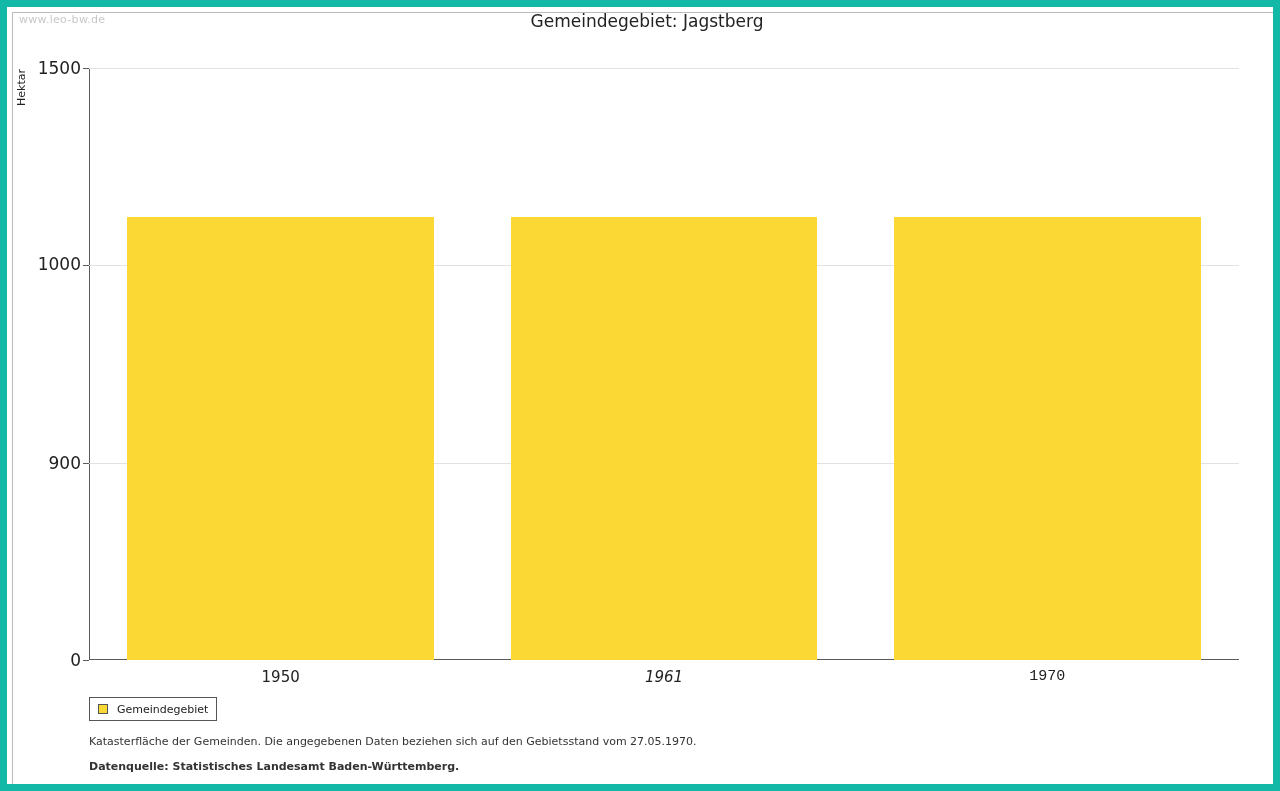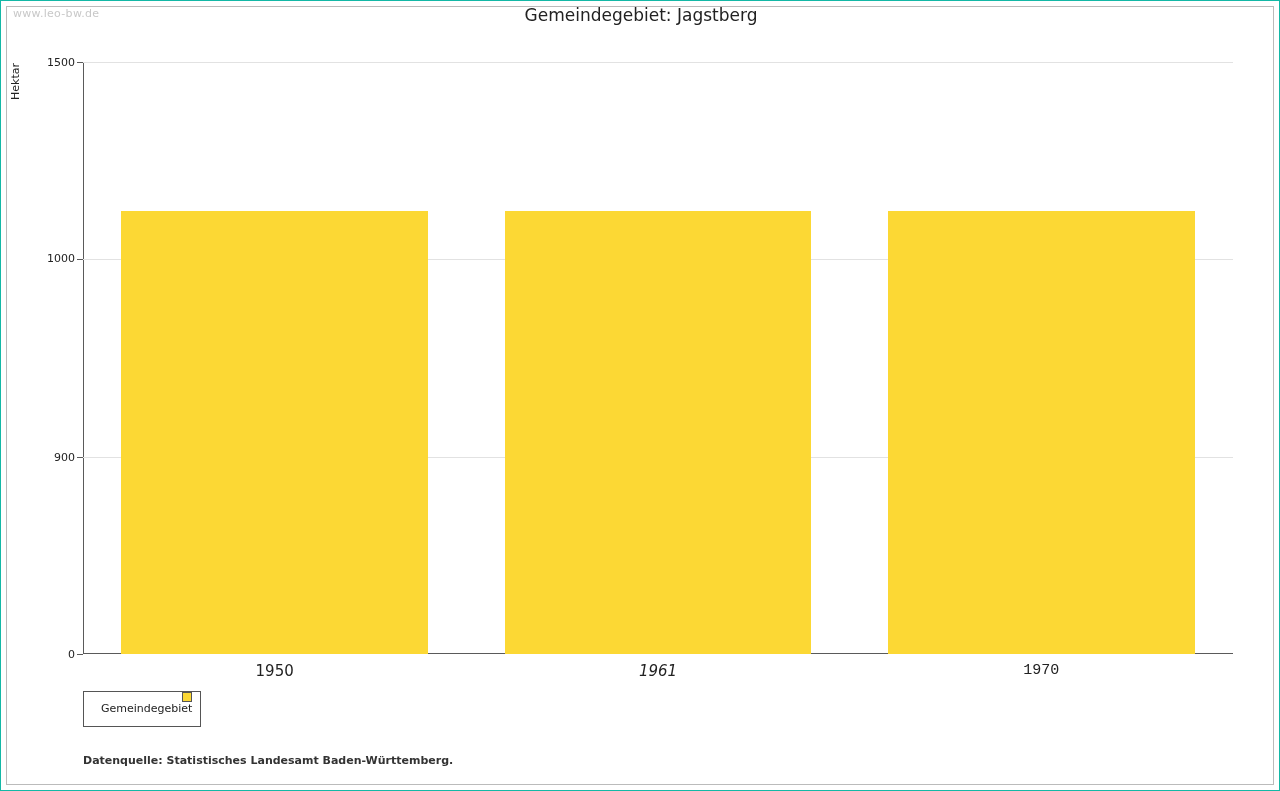--- a/index.html
+++ b/index.html
@@ -9,21 +9,21 @@
   }
   body {
     font-family: "DejaVu Sans", "Liberation Sans", sans-serif;
   }
   #page {
     position: relative;
     width: 1280px;
     height: 791px;
     background: #ffffff;
     box-sizing: border-box;
-    border: 1px solid #14b8a6;
+    border: 7px solid #14b8a6;
     overflow: hidden;
   }
   #inner-frame {
     position: absolute;
     left: 5px;
     top: 5px;
     width: 1268px;
     height: 779px;
     border: 1px solid #bbbbbb;
     box-sizing: border-box;
@@ -81,21 +81,21 @@
   .tick-mark {
     position: absolute;
     left: -6px;
     width: 6px;
     height: 1px;
     background: #5a5a5a;
   }
   .ytick-label {
     position: absolute;
     right: 0;
-    font-size: 11px;
+    font-size: 17px;
     color: #222222;
     text-align: center;
     transform: translateY(-50%);
     white-space: nowrap;
   }
   #ytick-labels {
     position: absolute;
     left: 42px;
     top: 61px;
     width: 32px;
@@ -131,26 +131,25 @@
     position: absolute;
     bottom: 0;
     background: #fcd834;
   }
   #legend {
     position: absolute;
     left: 82px;
     top: 690px;
     border: 1px solid #555555;
     background: #ffffff;
-    height: 36px;
+    height: 24px;
     display: flex;
-    align-items: flex-end;
+    align-items: center;
     padding: 0 8px;
     box-sizing: border-box;
-    flex-direction: column;
   }
   #legend .swatch {
     width: 10px;
     height: 10px;
     background: #fcd834;
     border: 1px solid #555555;
     box-sizing: border-box;
     display: inline-block;
   }
   #legend .legend-label {
@@ -207,14 +206,15 @@
       <div class="xtick-label" style="left: 191.667px;">1950</div>
       <div class="xtick-label" style="left: 575px; font-style: italic;">1961</div>
       <div class="xtick-label" style="left: 958.333px; font-family: Liberation Mono, monospace;">1970</div>
     </div>
 
   <div id="legend">
     <span class="swatch"></span>
     <span class="legend-label">Gemeindegebiet</span>
   </div>
 
+  <div class="note" id="note1">Katasterfläche der Gemeinden. Die angegebenen Daten beziehen sich auf den Gebietsstand vom 27.05.1970.</div>
   <div class="note" id="note2">Datenquelle: Statistisches Landesamt Baden-Württemberg.</div>
 </div>
 
 </body></html>

